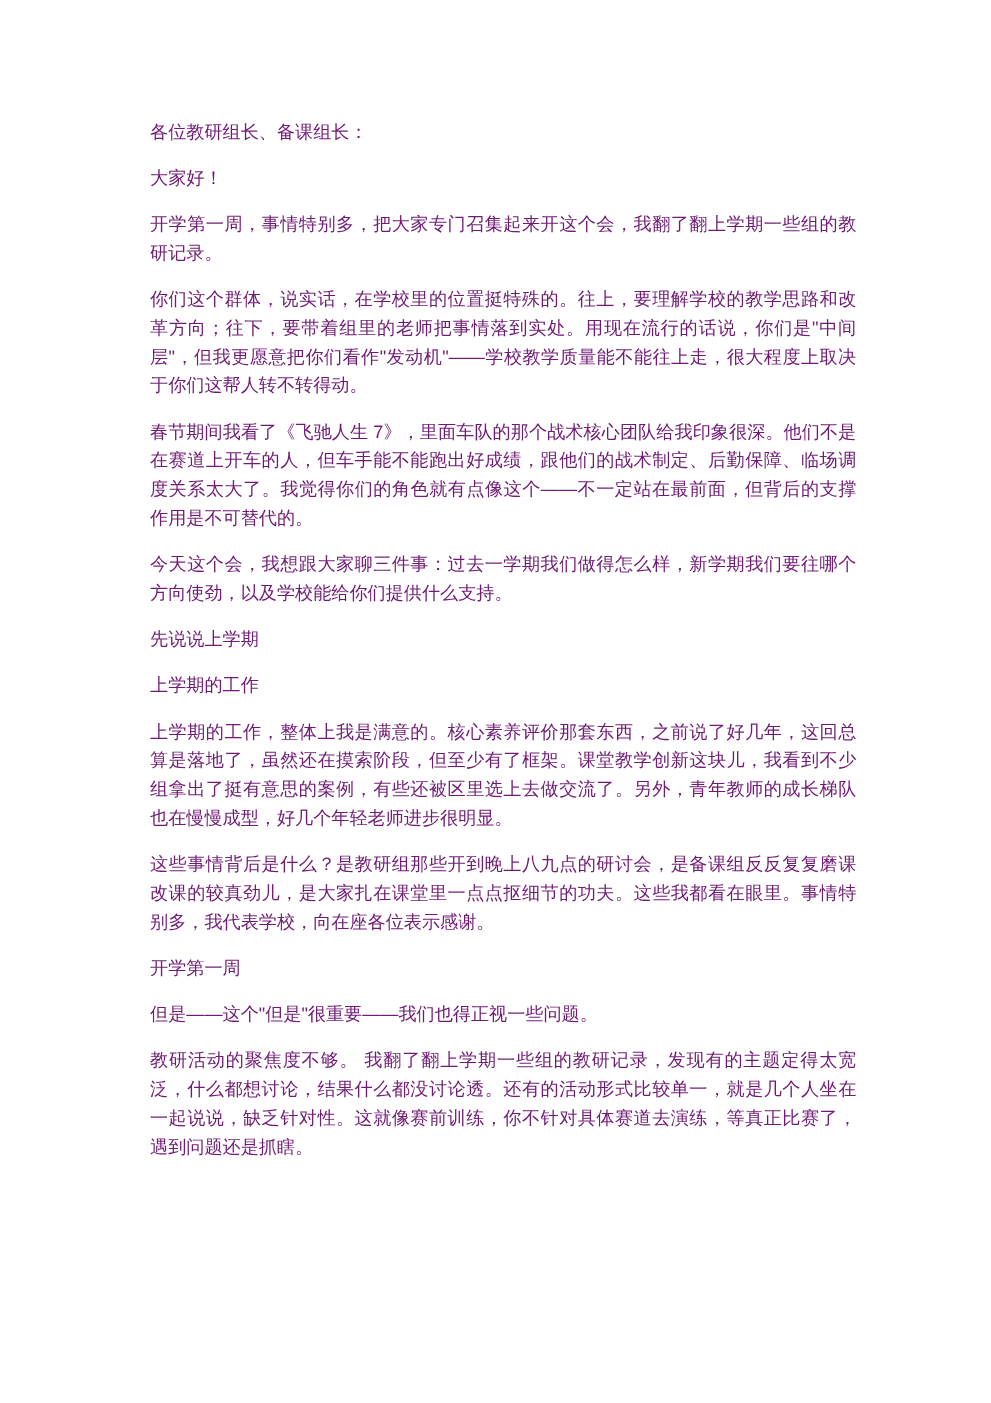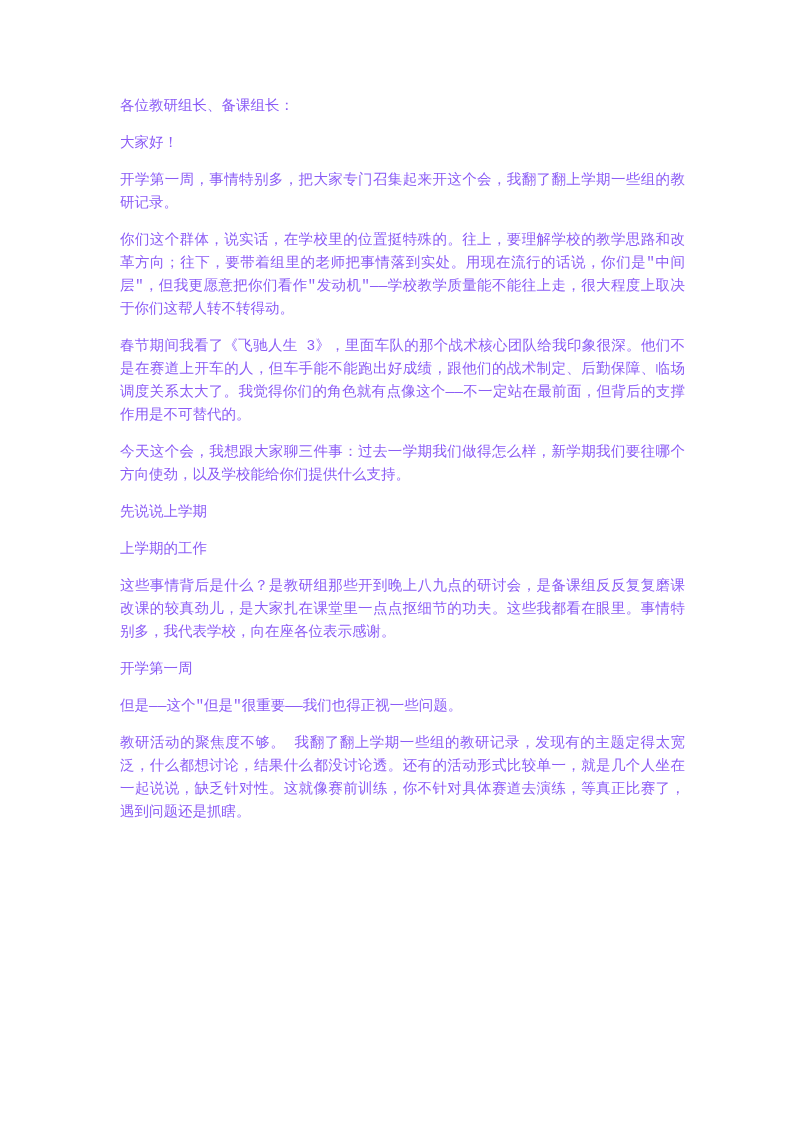--- a/index.html
+++ b/index.html
@@ -2,37 +2,38 @@
 <html><head>
 <meta charset="utf-8">
 <style>
   html, body { margin: 0; padding: 0; background: #ffffff; }
   body { width: 793px; height: 1122px; position: relative; overflow: hidden; }
   .page {
     position: absolute;
     left: 120px;
     top: 95px;
     width: 565px;
-    font-family: Liberation Mono, monospace;
+    font-family: Liberation Sans, sans-serif;
     font-size: 14.5px;
     line-height: 23px;
-    color: #8b5cf6;
+    color: #701a75;
   }
   .para { margin: 0 0 14px 0; text-align: justify; }
   .para.heading { margin-bottom: 14px; }
 </style>
 </head>
 <body>
 
 <div class="page">
   <p class="para">各位教研组长、备课组长：</p>
   <p class="para">大家好！</p>
   <p class="para">开学第一周，事情特别多，把大家专门召集起来开这个会，我翻了翻上学期一些组的教研记录。</p>
   <p class="para">你们这个群体，说实话，在学校里的位置挺特殊的。往上，要理解学校的教学思路和改革方向；往下，要带着组里的老师把事情落到实处。用现在流行的话说，你们是"中间层"，但我更愿意把你们看作"发动机"——学校教学质量能不能往上走，很大程度上取决于你们这帮人转不转得动。</p>
-  <p class="para">春节期间我看了《飞驰人生 3》，里面车队的那个战术核心团队给我印象很深。他们不是在赛道上开车的人，但车手能不能跑出好成绩，跟他们的战术制定、后勤保障、临场调度关系太大了。我觉得你们的角色就有点像这个——不一定站在最前面，但背后的支撑作用是不可替代的。</p>
+  <p class="para">春节期间我看了《飞驰人生 7》，里面车队的那个战术核心团队给我印象很深。他们不是在赛道上开车的人，但车手能不能跑出好成绩，跟他们的战术制定、后勤保障、临场调度关系太大了。我觉得你们的角色就有点像这个——不一定站在最前面，但背后的支撑作用是不可替代的。</p>
   <p class="para">今天这个会，我想跟大家聊三件事：过去一学期我们做得怎么样，新学期我们要往哪个方向使劲，以及学校能给你们提供什么支持。</p>
   <p class="para heading">先说说上学期</p>
   <p class="para heading">上学期的工作</p>
+  <p class="para">上学期的工作，整体上我是满意的。核心素养评价那套东西，之前说了好几年，这回总算是落地了，虽然还在摸索阶段，但至少有了框架。课堂教学创新这块儿，我看到不少组拿出了挺有意思的案例，有些还被区里选上去做交流了。另外，青年教师的成长梯队也在慢慢成型，好几个年轻老师进步很明显。</p>
   <p class="para">这些事情背后是什么？是教研组那些开到晚上八九点的研讨会，是备课组反反复复磨课改课的较真劲儿，是大家扎在课堂里一点点抠细节的功夫。这些我都看在眼里。事情特别多，我代表学校，向在座各位表示感谢。</p>
   <p class="para heading">开学第一周</p>
   <p class="para">但是——这个"但是"很重要——我们也得正视一些问题。</p>
   <p class="para">教研活动的聚焦度不够。 我翻了翻上学期一些组的教研记录，发现有的主题定得太宽泛，什么都想讨论，结果什么都没讨论透。还有的活动形式比较单一，就是几个人坐在一起说说，缺乏针对性。这就像赛前训练，你不针对具体赛道去演练，等真正比赛了，遇到问题还是抓瞎。</p>
 </div>
 
 </body></html>

